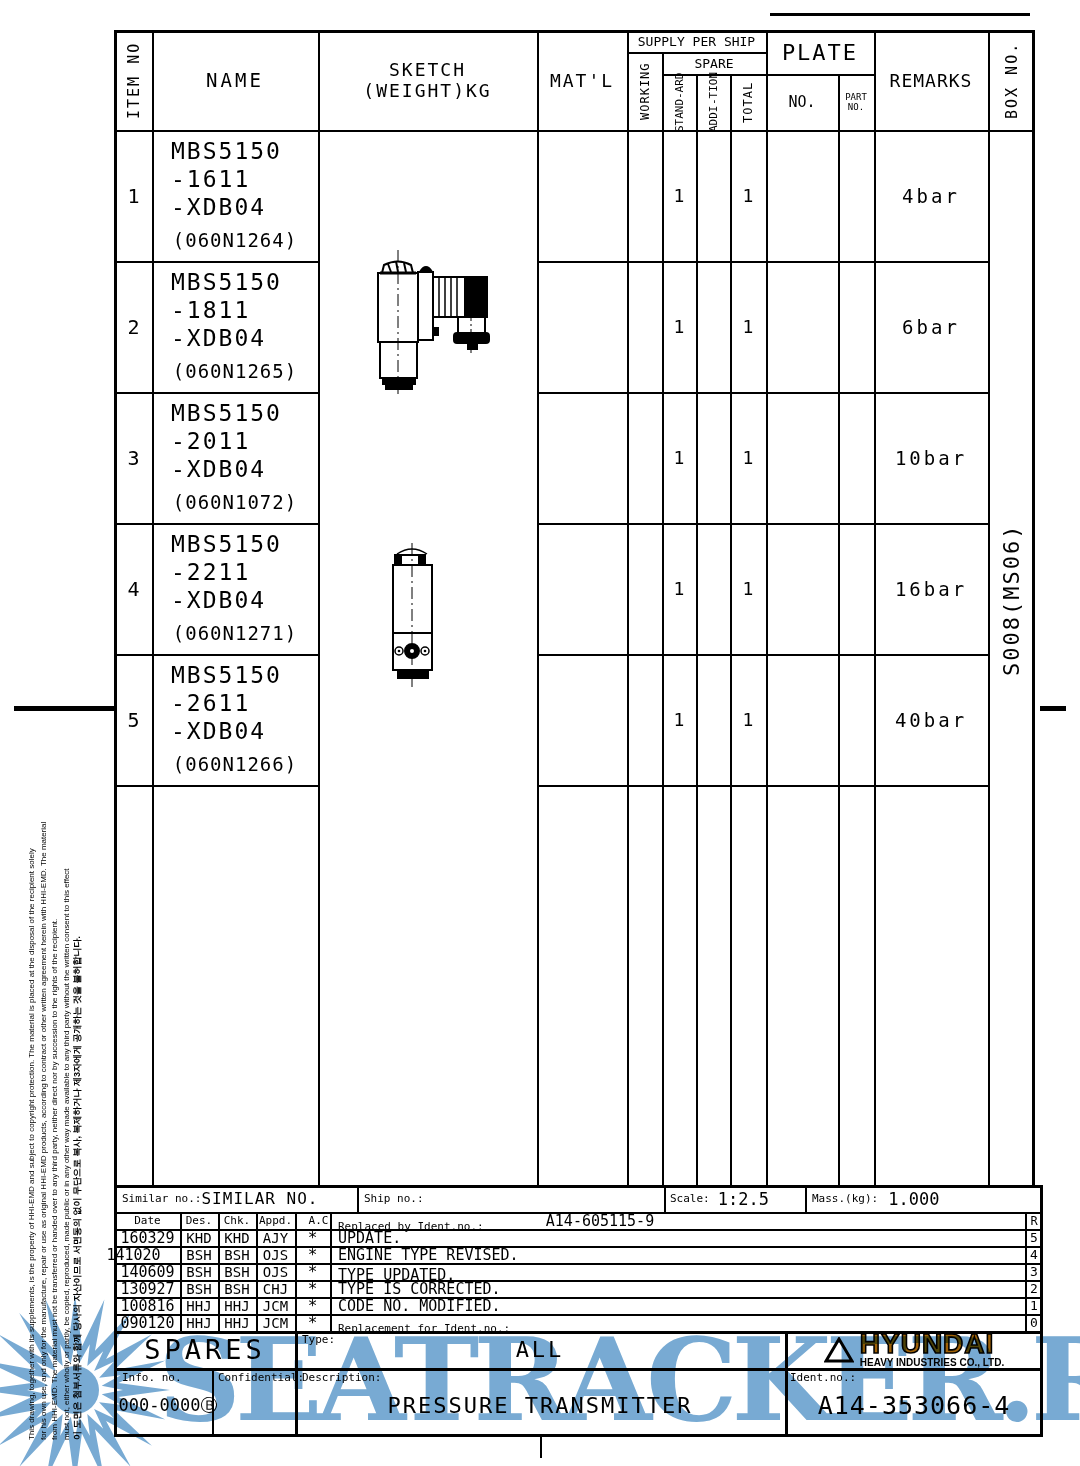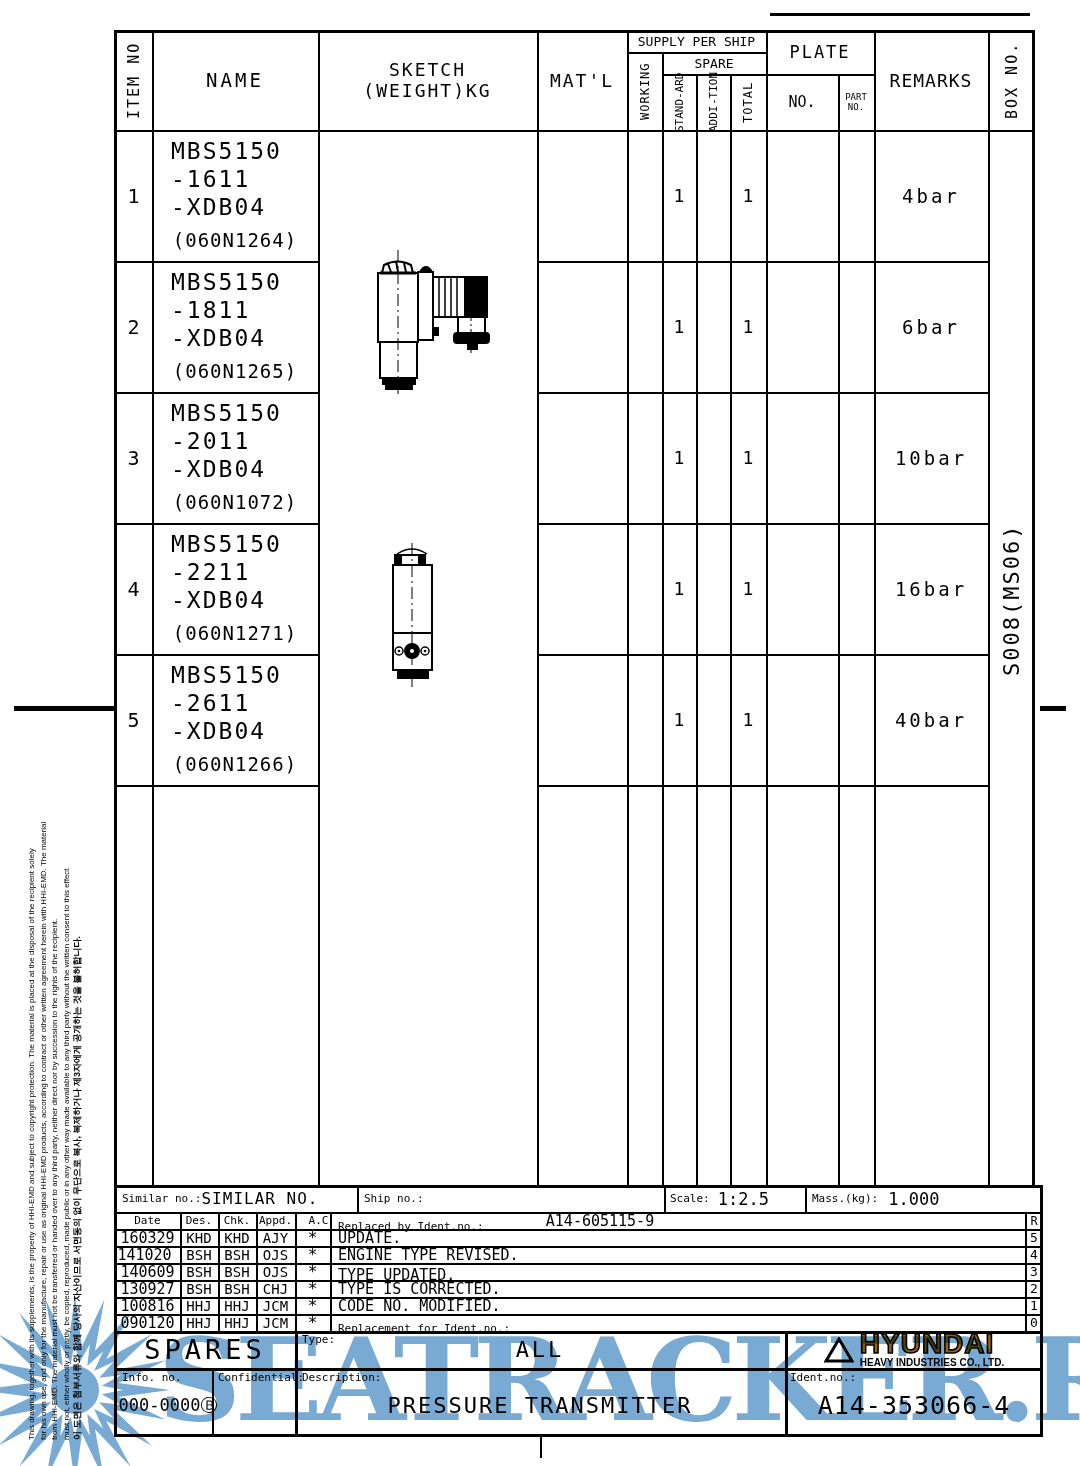--- a/index.html
+++ b/index.html
@@ -124,21 +124,21 @@
 <div class="cell" style="left:662px;top:52px;width:104px;height:22px;font-size:13px">SPARE</div>
 <div class="cell vert" style="left:662px;top:74px;width:34px;height:56px;font-size:11px;letter-spacing:0">
   <span>STAND</span>
   <span>-ARD</span>
 </div>
 <div class="cell vert" style="left:696px;top:74px;width:34px;height:56px;font-size:11px;letter-spacing:0">
   <span>ADDI</span>
   <span>-TION</span>
 </div>
 <div class="cell vert" style="left:730px;top:74px;width:36px;height:56px;font-size:12px;letter-spacing:1px">TOTAL</div>
-<div class="cell" style="left:766px;top:30px;width:108px;height:44px;font-size:17px;letter-spacing:2px">PLATE</div>
+<div class="cell" style="left:766px;top:30px;width:108px;height:44px;font-size:22px;letter-spacing:2px">PLATE</div>
 <div class="cell" style="left:766px;top:74px;width:72px;height:56px;font-size:15px">NO.</div>
 <div class="cell col" style="left:838px;top:74px;width:36px;height:56px;font-size:9px">
   <div>PART</div>
   <div>NO.</div>
 </div>
 <div class="cell" style="left:874px;top:30px;width:114px;height:100px;font-size:18px;letter-spacing:1px">REMARKS</div>
 <div class="cell vert" style="left:988px;top:30px;width:47px;height:100px;font-size:15px">BOX NO.</div>
 
 <div class="cell" style="left:115px;top:130px;width:37px;height:131px;font-size:20px">1</div>
 <div class="cell col" style="left:152px;top:130px;width:166px;height:131px;font-size:23px;letter-spacing:2px;line-height:28px">
@@ -266,21 +266,21 @@
 <div class="cell" style="left:1025px;top:1212px;width:18px;height:17px;font-size:12px">R</div>
 
 <div class="cell" style="left:115px;top:1229px;width:65px;height:17px;font-size:15px">160329</div>
 <div class="cell" style="left:180px;top:1229px;width:38px;height:17px;font-size:14px">KHD</div>
 <div class="cell" style="left:218px;top:1229px;width:38px;height:17px;font-size:14px">KHD</div>
 <div class="cell" style="left:256px;top:1229px;width:39px;height:17px;font-size:14px">AJY</div>
 <div class="cell" style="left:295px;top:1229px;width:35px;height:17px;font-size:16px">*</div>
 <div class="cell left" style="left:338px;top:1229px;width:680px;height:17px;font-size:15px">UPDATE.</div>
 <div class="cell" style="left:1025px;top:1229px;width:18px;height:17px;font-size:13px">5</div>
 
-<div class="cell" style="left:112px;top:1246px;width:65px;height:17px;font-size:15px">141020</div>
+<div class="cell" style="left:101px;top:1246px;width:65px;height:17px;font-size:15px">141020</div>
 <div class="cell" style="left:180px;top:1246px;width:38px;height:17px;font-size:14px">BSH</div>
 <div class="cell" style="left:218px;top:1246px;width:38px;height:17px;font-size:14px">BSH</div>
 <div class="cell" style="left:256px;top:1246px;width:39px;height:17px;font-size:14px">OJS</div>
 <div class="cell" style="left:295px;top:1246px;width:35px;height:17px;font-size:16px">*</div>
 <div class="cell left" style="left:338px;top:1246px;width:680px;height:17px;font-size:15px">ENGINE TYPE REVISED.</div>
 <div class="cell" style="left:1025px;top:1246px;width:18px;height:17px;font-size:13px">4</div>
 
 <div class="cell" style="left:115px;top:1263px;width:65px;height:17px;font-size:15px">140609</div>
 <div class="cell" style="left:180px;top:1263px;width:38px;height:17px;font-size:14px">BSH</div>
 <div class="cell" style="left:218px;top:1263px;width:38px;height:17px;font-size:14px">BSH</div>

